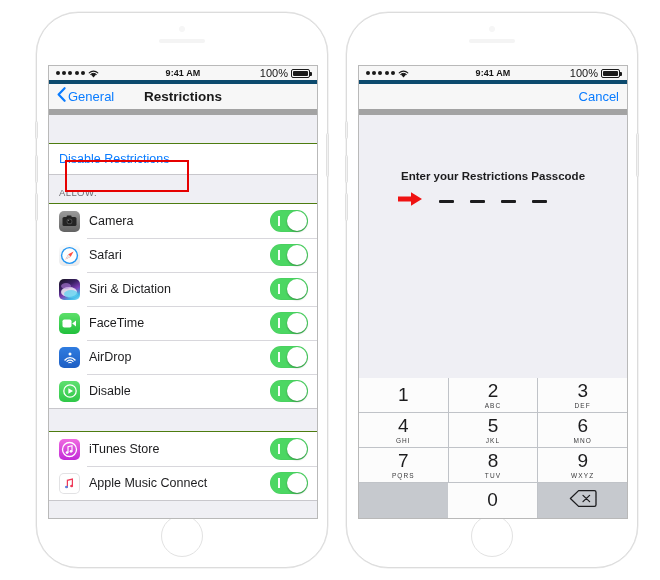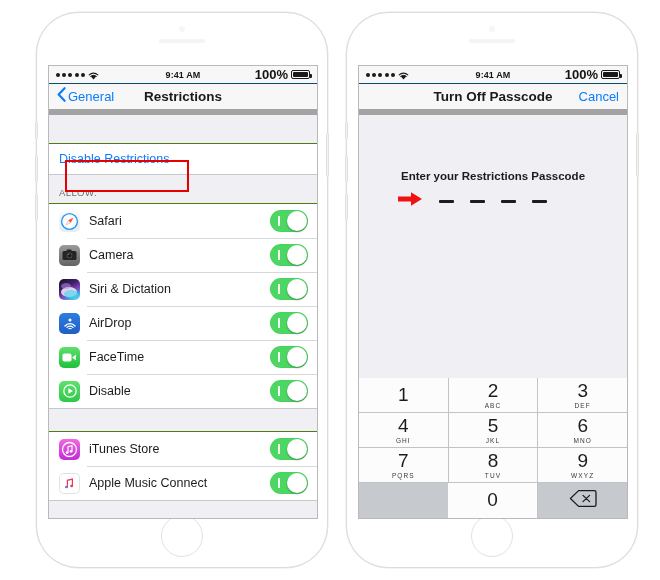--- a/index.html
+++ b/index.html
@@ -56,32 +56,32 @@
     background: #efeff4;
     border: 1px solid #b9b9b9;
     overflow: hidden;
   }
 
   
   .statusbar {
     height: 18px; background: #f7f7f7;
     display: flex; align-items: center;
     padding: 0 7px; position: relative;
-    border-bottom: 1px solid #0c4a6e;
+    border-bottom: 4px solid #0c4a6e;
   }
   .sb-left { display: flex; align-items: center; gap: 3px; }
   .dots { display: flex; gap: 2.2px; align-items: center; }
   .dots i { width: 4px; height: 4px; border-radius: 50%; background: #1a1a1a; display: block; }
   .wifi { display:block; }
   .sb-time {
     position: absolute; left: 0; right: 0; text-align: center;
     font-size: 9px; font-weight: bold; color: #141414; letter-spacing: 0.1px;
   }
   .sb-right { margin-left: auto; display: flex; align-items: center; gap: 3px; }
-  .batt-pct { font-size: 13px; font-weight: bold; color: #141414; }
+  .batt-pct { font-size: 11px; font-weight: normal; color: #141414; }
   .batt {
     width: 19px; height: 9px; border: 1px solid #1a1a1a;
     border-radius: 2px; position: relative; padding: 1px;
   }
   .batt::after {
     content:""; position:absolute; right:-3px; top:2.5px;
     width:2px; height:4px; background:#1a1a1a; border-radius:0 1px 1px 0;
   }
   .batt i { display:block; width:100%; height:100%; background:#1a1a1a; border-radius:1px; }
 
@@ -266,91 +266,91 @@
           </div>
         </div>
 
         <div class="gap">
           <div class="sect-head">ALLOW:</div>
         </div>
 
         <div class="group">
 
           <div class="row">
-            <span class="appicon" style="background:linear-gradient(180deg,#fbfbfb,#e9eaec);">
-              <svg width="21" height="21" viewBox="0 0 21 21">
-                <circle cx="10.5" cy="10.5" r="8.6" fill="#2196f3"></circle>
-                <circle cx="10.5" cy="10.5" r="7.2" fill="#fdfdfd"></circle>
-                <path d="M14.6 6.4 L9.3 9.3 L6.4 14.6 L11.7 11.7 Z" fill="#ff4e40"></path>
-                <path d="M9.3 9.3 L11.7 11.7 L6.4 14.6 Z" fill="#e8e8e8"></path>
-              </svg>
-            </span>
-            <span class="row-label">Safari</span>
-            <span class="toggle">
-                <span class="bar"></span>
-                <span class="knob"></span>
-              </span>
-          </div>
-
-          <div class="row">
             <span class="appicon" style="background:linear-gradient(180deg,#9b9b9b,#636363);">
               <svg width="15" height="12" viewBox="0 0 15 12">
                 <rect x="0.5" y="2" width="14" height="9" rx="1.6" fill="#242424"></rect>
                 <rect x="4.6" y="0.6" width="5" height="2" rx="0.8" fill="#242424"></rect>
                 <circle cx="7.5" cy="6.4" r="2.9" fill="#4a4a4a"></circle>
                 <circle cx="7.5" cy="6.4" r="1.9" fill="#1a1a1a"></circle>
                 <circle cx="6.6" cy="5.5" r="0.6" fill="#8a8a8a"></circle>
               </svg>
             </span>
             <span class="row-label">Camera</span>
             <span class="toggle">
                 <span class="bar"></span>
                 <span class="knob"></span>
               </span>
           </div>
 
           <div class="row">
+            <span class="appicon" style="background:linear-gradient(180deg,#fbfbfb,#e9eaec);">
+              <svg width="21" height="21" viewBox="0 0 21 21">
+                <circle cx="10.5" cy="10.5" r="8.6" fill="#2196f3"></circle>
+                <circle cx="10.5" cy="10.5" r="7.2" fill="#fdfdfd"></circle>
+                <path d="M14.6 6.4 L9.3 9.3 L6.4 14.6 L11.7 11.7 Z" fill="#ff4e40"></path>
+                <path d="M9.3 9.3 L11.7 11.7 L6.4 14.6 Z" fill="#e8e8e8"></path>
+              </svg>
+            </span>
+            <span class="row-label">Safari</span>
+            <span class="toggle">
+                <span class="bar"></span>
+                <span class="knob"></span>
+              </span>
+          </div>
+
+          <div class="row">
             <span class="appicon" style="background:linear-gradient(150deg,#17141f 0%,#3b2066 35%,#7b3fb5 58%,#43b9e8 82%,#8fe3f5 100%);">
               <svg width="21" height="21" viewBox="0 0 21 21">
                 <ellipse cx="10" cy="13" rx="8" ry="5" fill="#ffffff" opacity="0.78"></ellipse>
                 <ellipse cx="12" cy="15" rx="7" ry="4" fill="#55d3f0" opacity="0.7"></ellipse>
                 <ellipse cx="7" cy="7" rx="5" ry="3" fill="#c089e8" opacity="0.55"></ellipse>
               </svg>
             </span>
             <span class="row-label">Siri &amp; Dictation</span>
+            <span class="toggle">
+                <span class="bar"></span>
+                <span class="knob"></span>
+              </span>
+          </div>
+
+          <div class="row">
+            <span class="appicon" style="background:linear-gradient(180deg,#5de06a,#21c03c);">
+              <svg width="15" height="11" viewBox="0 0 15 11">
+                <rect x="0.5" y="1.5" width="9" height="8" rx="1.8" fill="#ffffff"></rect>
+                <path d="M10.2 5.5 L14 2.6 L14 8.4 Z" fill="#ffffff"></path>
+              </svg>
+            </span>
+            <span class="row-label">FaceTime</span>
             <span class="toggle">
                 <span class="bar"></span>
                 <span class="knob"></span>
               </span>
           </div>
 
           <div class="row">
             <span class="appicon" style="background:linear-gradient(180deg,#2f7ce0,#1e5fc4);">
               <svg width="16" height="16" viewBox="0 0 16 16">
                 <path d="M3 11 a6.5 6.5 0 0 1 10 0" stroke="#ffffff" stroke-width="1.4" fill="none" stroke-linecap="round"></path>
                 <path d="M5 12.4 a4.2 4.2 0 0 1 6 0" stroke="#ffffff" stroke-width="1.3" fill="none" stroke-linecap="round"></path>
                 <path d="M6.8 13.7 a2 2 0 0 1 2.4 0" stroke="#ffffff" stroke-width="1.2" fill="none" stroke-linecap="round"></path>
                 <circle cx="8" cy="5" r="1.5" fill="#ffffff"></circle>
               </svg>
             </span>
             <span class="row-label">AirDrop</span>
-            <span class="toggle">
-                <span class="bar"></span>
-                <span class="knob"></span>
-              </span>
-          </div>
-
-          <div class="row">
-            <span class="appicon" style="background:linear-gradient(180deg,#5de06a,#21c03c);">
-              <svg width="15" height="11" viewBox="0 0 15 11">
-                <rect x="0.5" y="1.5" width="9" height="8" rx="1.8" fill="#ffffff"></rect>
-                <path d="M10.2 5.5 L14 2.6 L14 8.4 Z" fill="#ffffff"></path>
-              </svg>
-            </span>
-            <span class="row-label">FaceTime</span>
             <span class="toggle">
                 <span class="bar"></span>
                 <span class="knob"></span>
               </span>
           </div>
 
           <div class="row">
             <span class="appicon" style="background:linear-gradient(180deg,#5fe070,#2fc848);">
               <svg width="16" height="16" viewBox="0 0 16 16">
                 <circle cx="8" cy="8" r="6.2" fill="none" stroke="#ffffff" stroke-width="1.3"></circle>
@@ -437,21 +437,20 @@
         <div class="sb-time">9:41 AM</div>
         <div class="sb-right">
           <span class="batt-pct">100%</span>
           <span class="batt">
               <i></i>
             </span>
         </div>
       </div>
 
       <div class="navbar">
-        <div class="nav-title">Turn Off Passcode</div>
         <div class="nav-right">Cancel</div>
       </div>
 
       <div class="pass-body">
         <div class="pass-top">
           <div class="pass-prompt">Enter your Restrictions Passcode</div>
           <div class="pass-dashrow">
             <span class="red-arrow">
               <svg width="26" height="16" viewBox="0 0 26 16">
                 <path d="M1 5.4 H14 V1.2 L25 8 L14 14.8 V10.6 H1 Z" fill="#ef1212"></path>

